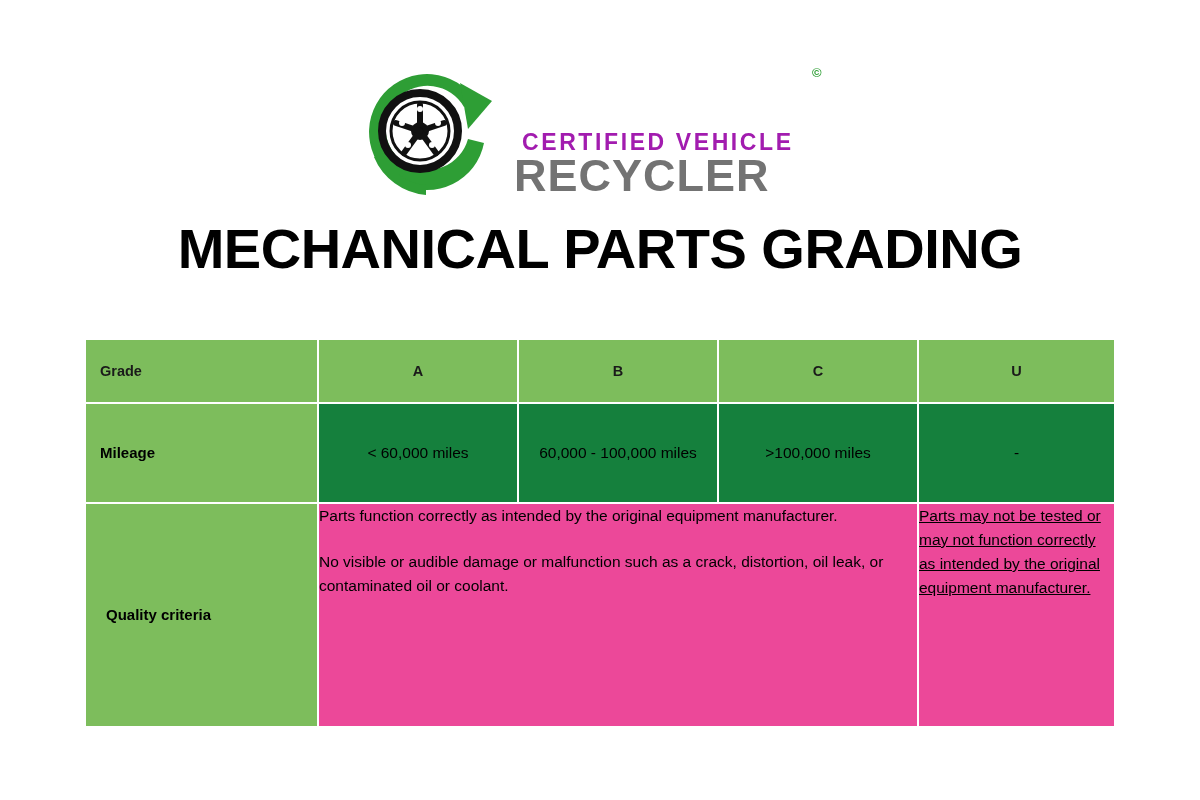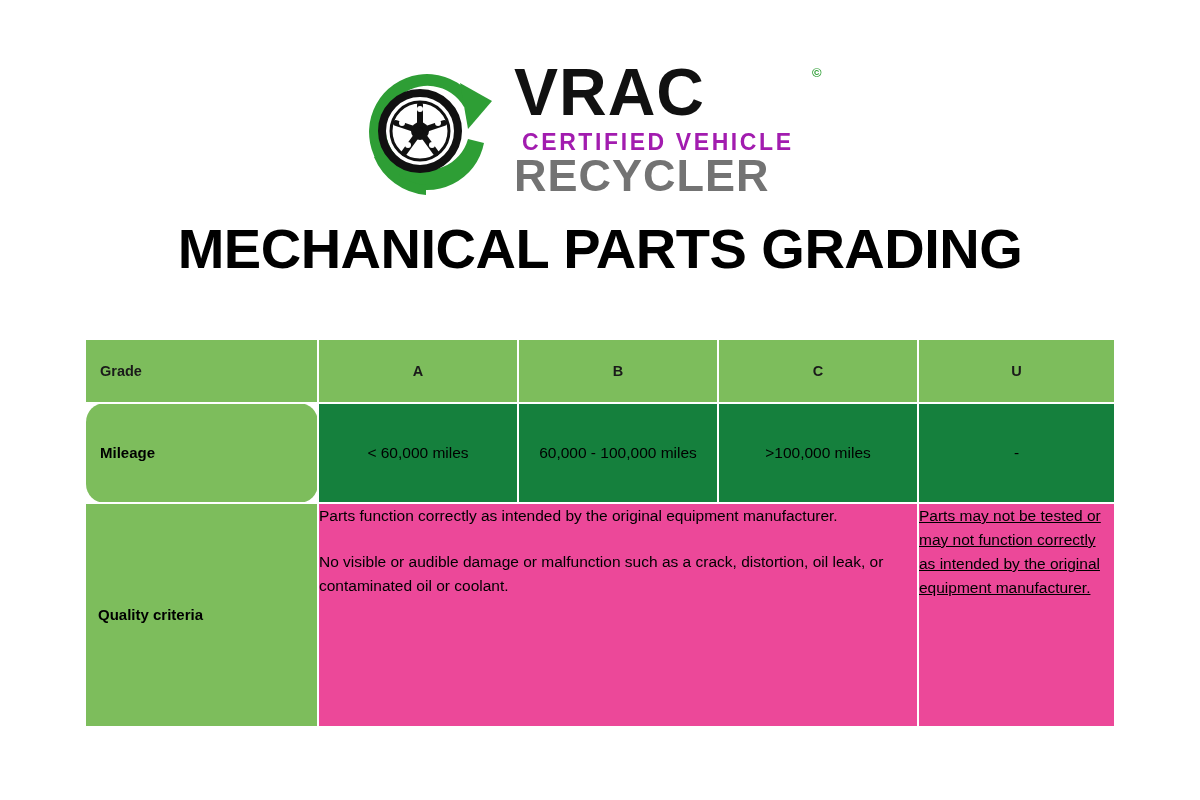--- a/index.html
+++ b/index.html
@@ -141,38 +141,37 @@
     border-top: 2px solid #ffffff;
     line-height: 1.35;
   }
   .row-mileage td:last-child { border-right: none; }
   .row-mileage td.label-cell {
     background: #7dbd5c;
     text-align: left;
     padding-left: 14px;
     font-weight: bold;
     font-size: 15px;
-    border-radius: 19px;
   }
 
   .row-quality td {
     height: 222px;
     vertical-align: top;
     background: #ec4899;
     border-right: 2px solid #ffffff;
     border-top: 2px solid #ffffff;
     font-size: 15.5px;
     line-height: 1.55;
   }
   .row-quality td:last-child { border-right: none; text-decoration: underline; }
   .row-quality td.label-cell {
     background: #7dbd5c;
     vertical-align: middle;
     text-align: left;
-    padding-left: 12px;
+    padding-left: 20px;
     font-weight: bold;
     font-size: 15px;
   }
   .quality-main {
     padding: 22px 22px 0 14px;
   }
   .quality-main p {
     margin: 0 0 22px 0;
   }
   .quality-u {
@@ -211,21 +210,20 @@
           <g fill="#ffffff">
             <circle cx="64" cy="52" r="3"></circle>
             <circle cx="82" cy="66" r="3"></circle>
             <circle cx="76" cy="88" r="3"></circle>
             <circle cx="52" cy="88" r="3"></circle>
             <circle cx="46" cy="66" r="3"></circle>
           </g>
         </svg>
       </div>
       <div class="logo-text">
-        <div class="logo-vrac">VRAC</div>
         <div class="logo-copy">©</div>
         <div class="logo-cert">CERTIFIED VEHICLE</div>
         <div class="logo-recycler">RECYCLER</div>
       </div>
     </div>
   </div>
 
   <div class="page-title">MECHANICAL PARTS GRADING</div>
 
   <table class="grading-table">

